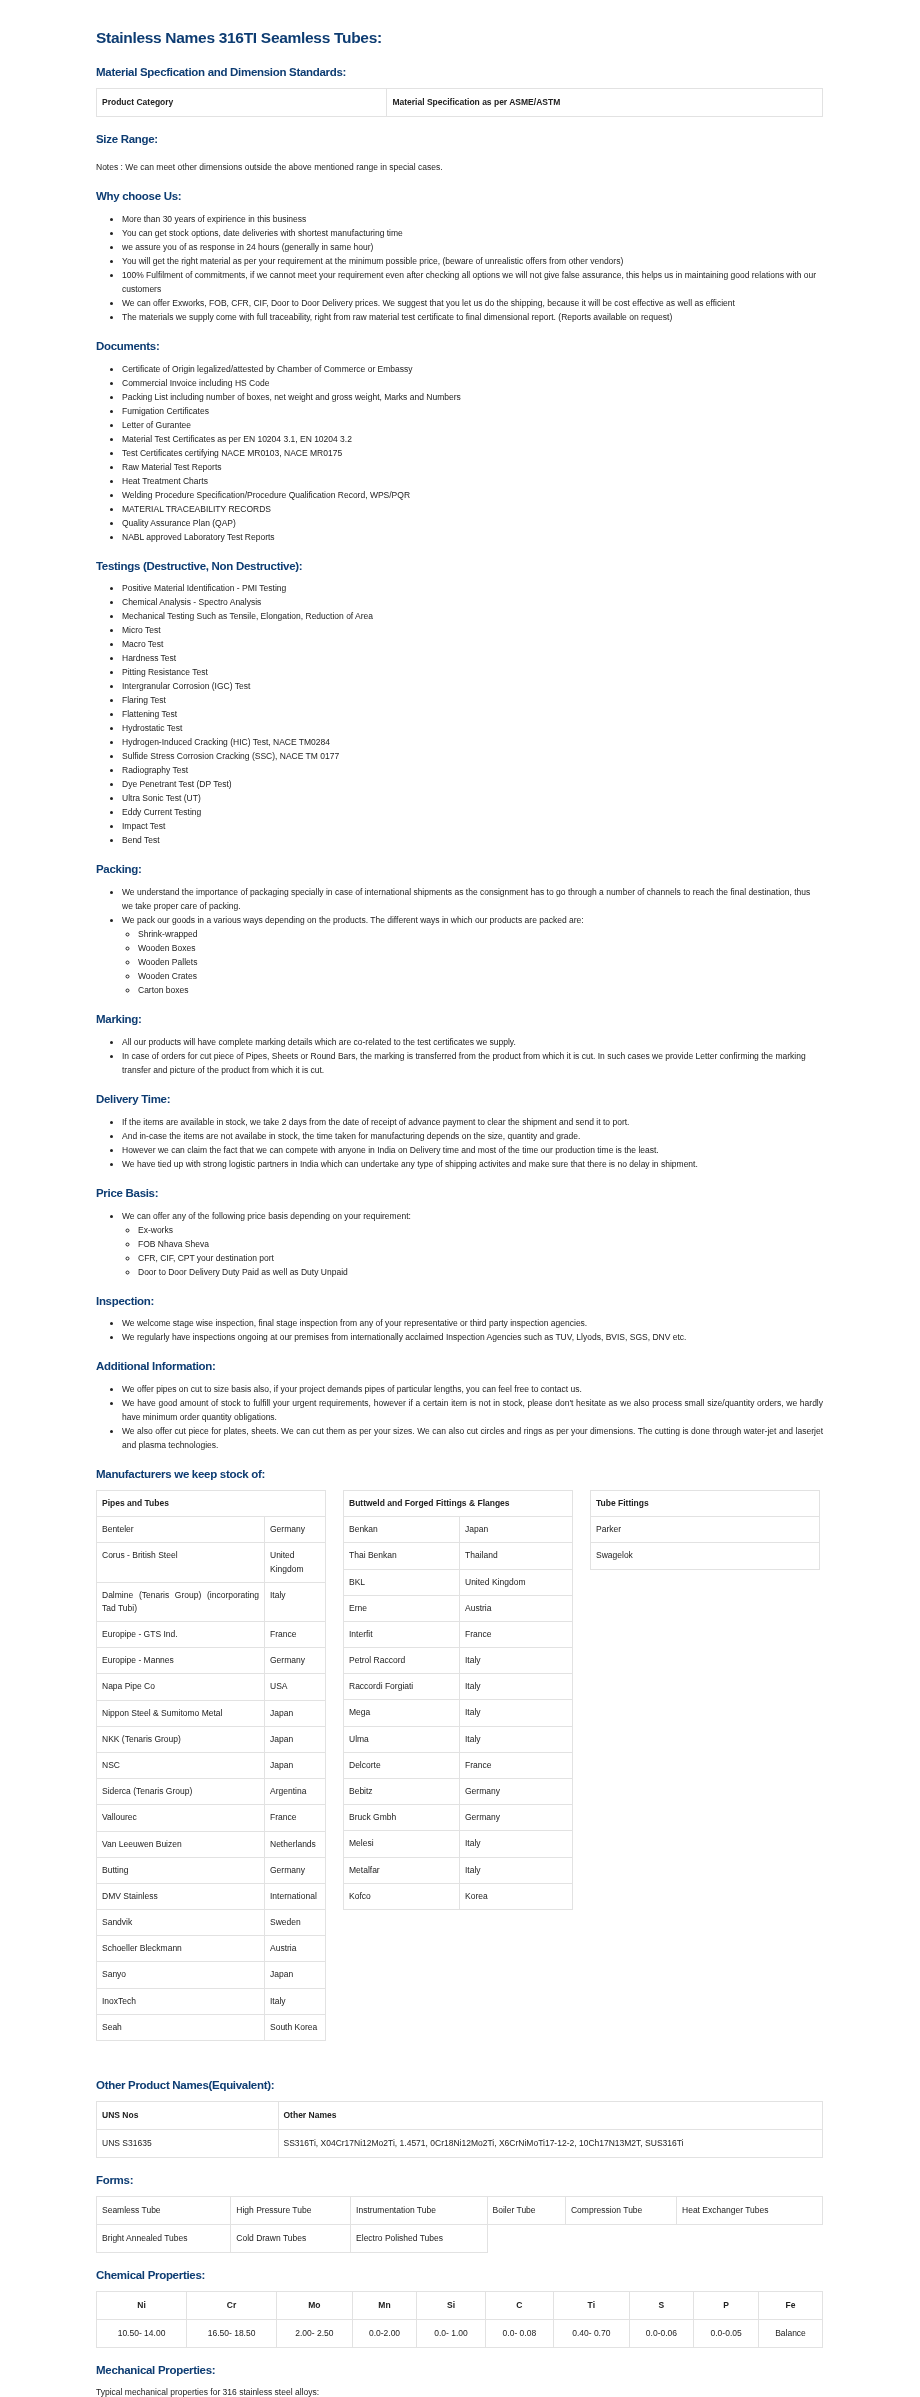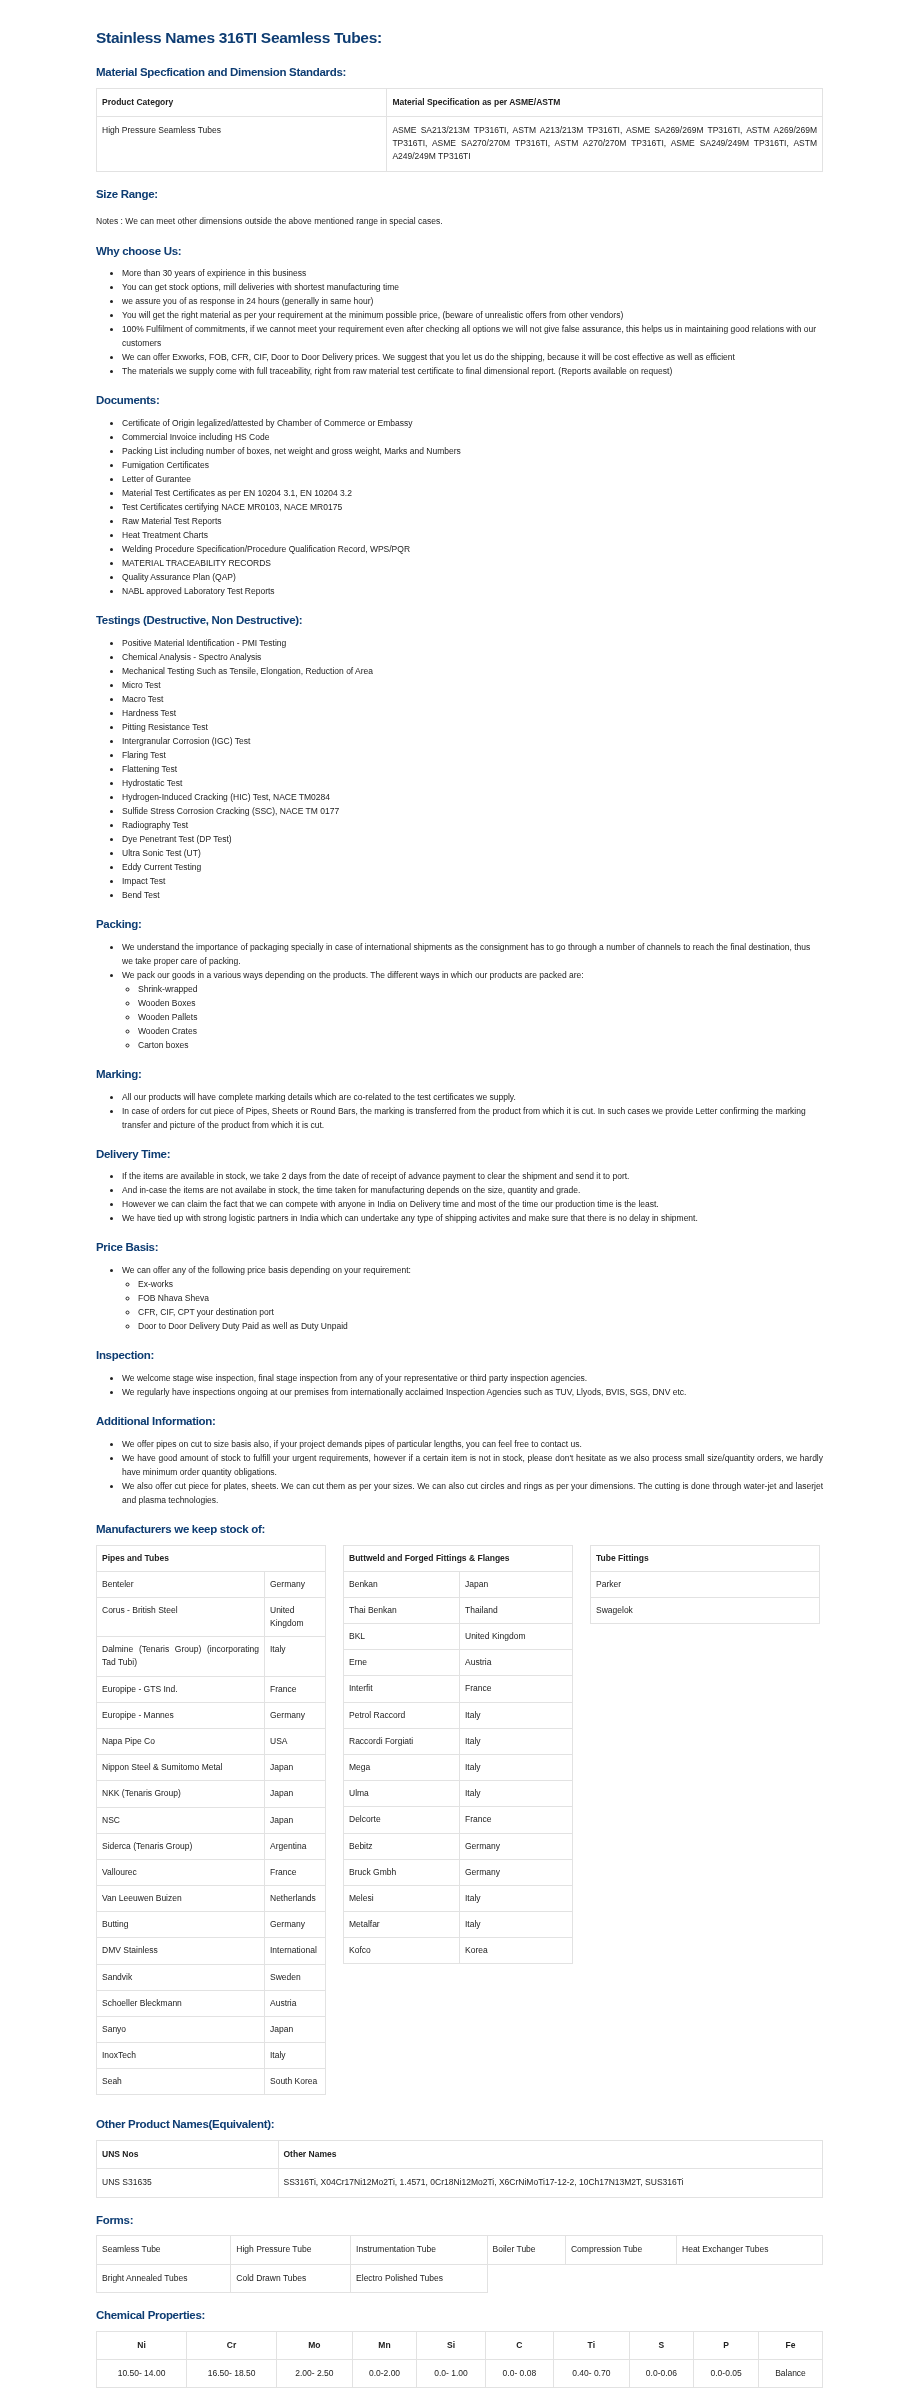--- a/index.html
+++ b/index.html
@@ -67,34 +67,30 @@
 
   <h1>Stainless Names 316TI Seamless Tubes:</h1>
 
   <h2>Material Specfication and Dimension Standards:</h2>
   <table class="spec">
     <tbody>
         <tr>
       <th class="c1">Product Category</th>
       <th>Material Specification as per ASME/ASTM</th>
     </tr>
-    <tr>
-      <td>High Pressure Seamless Tubes</td>
-      <td style="text-align:justify">ASME SA213/213M TP316TI, ASTM A213/213M TP316TI, ASME SA269/269M TP316TI, ASTM A269/269M TP316TI, ASME SA270/270M TP316TI, ASTM A270/270M TP316TI, ASME SA249/249M TP316TI, ASTM A249/249M TP316TI</td>
-    </tr>
   </tbody>
     </table>
 
   <h2>Size Range:</h2>
   <p class="note">Notes : We can meet other dimensions outside the above mentioned range in special cases.</p>
 
   <h2>Why choose Us:</h2>
   <ul>
     <li>More than 30 years of expirience in this business</li>
-    <li>You can get stock options, mill deliveries with shortest manufacturing time</li>
+    <li>You can get stock options, date deliveries with shortest manufacturing time</li>
     <li>we assure you of as response in 24 hours (generally in same hour)</li>
     <li>You will get the right material as per your requirement at the minimum possible price, (beware of unrealistic offers from other vendors)</li>
     <li>100% Fulfilment of commitments, if we cannot meet your requirement even after checking all options we will not give false assurance, this helps us in maintaining good relations with our customers</li>
     <li>We can offer Exworks, FOB, CFR, CIF, Door to Door Delivery prices. We suggest that you let us do the shipping, because it will be cost effective as well as efficient</li>
     <li>The materials we supply come with full traceability, right from raw material test certificate to final dimensional report. (Reports available on request)</li>
   </ul>
 
   <h2>Documents:</h2>
   <div class="two-col">
     <ul class="justify">
@@ -360,21 +356,21 @@
       <tr>
             <td>Parker</td>
           </tr>
       <tr>
             <td>Swagelok</td>
           </tr>
     </tbody>
       </table>
   </div>
 
-  <h2 style="margin-top:21px">Other Product Names(Equivalent):</h2>
+  <h2 style="margin-top:36px">Other Product Names(Equivalent):</h2>
   <table class="spec">
     <tbody>
         <tr>
       <th style="width:25%">UNS Nos</th>
       <th>Other Names</th>
     </tr>
     <tr>
       <td>UNS S31635</td>
       <td>SS316Ti, X04Cr17Ni12Mo2Ti, 1.4571, 0Cr18Ni12Mo2Ti, X6CrNiMoTi17-12-2, 10Ch17N13M2T, SUS316Ti</td>
     </tr>

